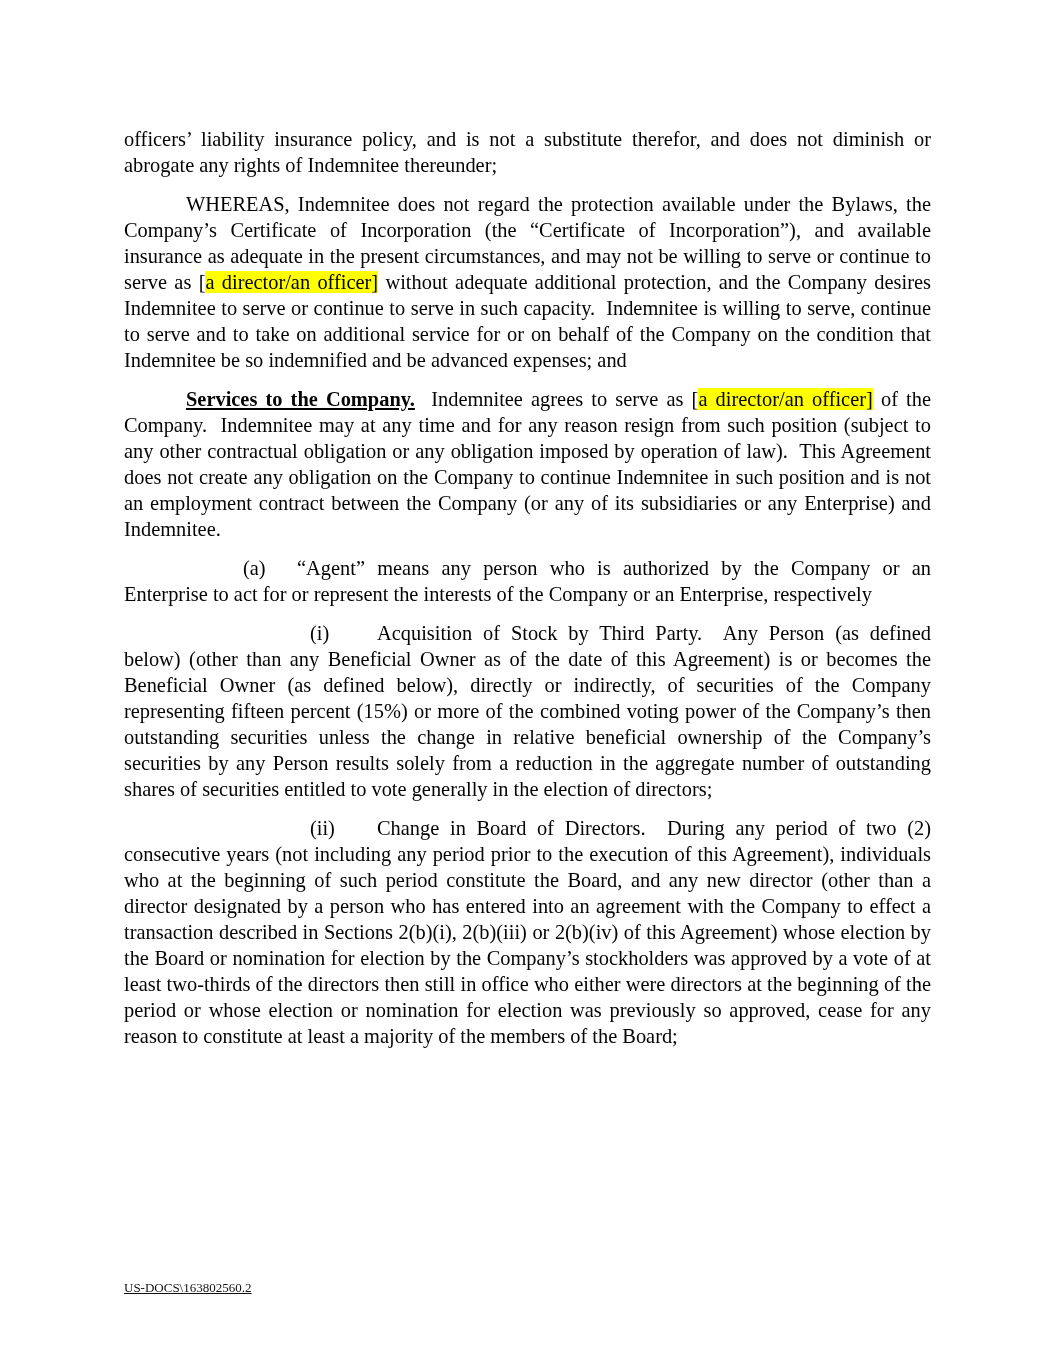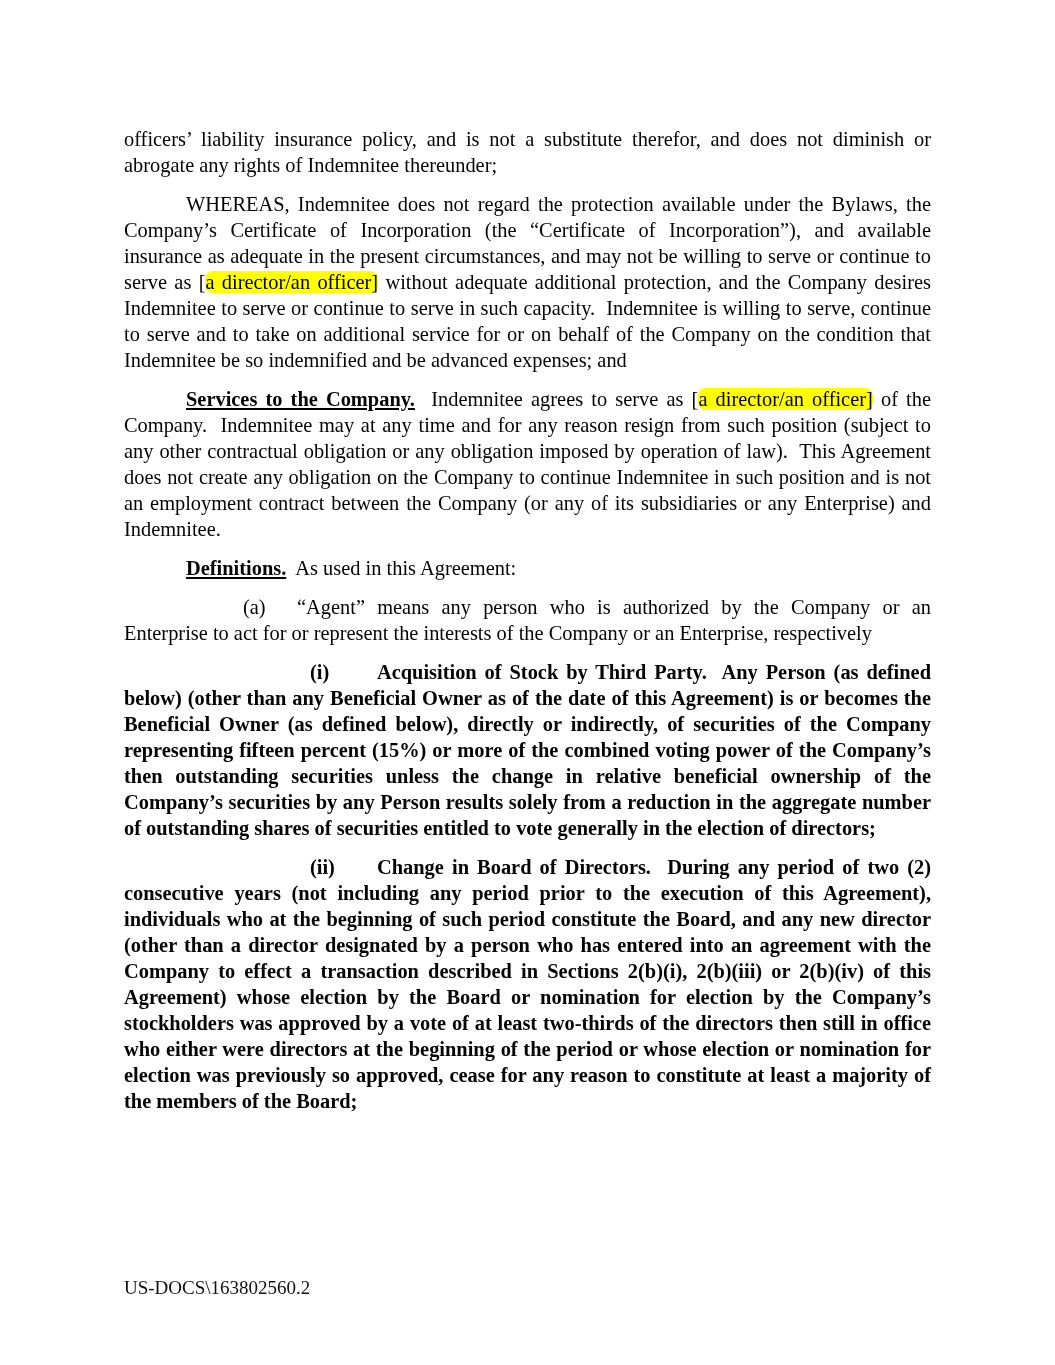--- a/index.html
+++ b/index.html
@@ -21,48 +21,48 @@
   }
   .content p {
     font-size: 20.4px;
     line-height: 26px;
     margin: 0 0 13px 0;
     text-align: justify;
     white-space: pre-wrap;
   }
   .ind1 { text-indent: 62px; }
   .ind2 { text-indent: 119px; }
-  .ind3 { text-indent: 186px; font-weight: bold; }
+  .ind3 { text-indent: 186px; }
   .label-ab  { display: inline-block; width: 54px; text-indent: 0; }
   .label-rom { display: inline-block; width: 67px; text-indent: 0; }
-  .hl { background: #ffff00; border-radius: 8px; }
+  .hl { background: #ffff00; }
   .ul { text-decoration: underline; font-weight: bold; }
   .footer {
     position: absolute;
     left: 124px;
     top: 1280px;
-    font-size: 19px;
+    font-size: 13px;
     line-height: 16px;
     color: #111111;
+    text-decoration: underline;
   }
 </style>
 </head>
 <body>
 
 <div class="page" style="background: rgb(255, 255, 255); color: rgb(3, 3, 3);">
   <div class="content">
 
     <p><span>officers’ liability insurance policy, and is not a substitute therefor, and does not diminish or abrogate any rights of Indemnitee thereunder;</span></p>
 
     <p class="ind1"><span>WHEREAS, Indemnitee does not regard the protection available under the Bylaws, the Company’s Certificate of Incorporation (the “Certificate of Incorporation”), and available insurance as adequate in the present circumstances, and may not be willing to serve or continue to serve as [</span><span class="hl" style="background: rgb(255, 255, 0);">a director/an officer]</span><span> without adequate additional protection, and the Company desires Indemnitee to serve or continue to serve in such capacity.&nbsp; Indemnitee is willing to serve, continue to serve and to take on additional service for or on behalf of the Company on the condition that Indemnitee be so indemnified and be advanced expenses; and</span></p>
 
 
     <p class="ind1"><span class="ul">Services to the Company.</span><span>&nbsp; Indemnitee agrees to serve as [</span><span class="hl" style="background: rgb(255, 255, 0);">a director/an officer]</span><span> of the Company.&nbsp; Indemnitee may at any time and for any reason resign from such position (subject to any other contractual obligation or any obligation imposed by operation of law).&nbsp; This Agreement does not create any obligation on the Company to continue Indemnitee in such position and is not an employment contract between the Company (or any of its subsidiaries or any Enterprise) and Indemnitee.</span></p>
 
-    <p class="ind1"><span class="ul">Definitions.</span><span>&nbsp; As used in this Agreement:</span></p>
 
     <p class="ind2"><span class="label-ab">(a)</span><span>“Agent” means any person who is authorized by the Company or an Enterprise to act for or represent the interests of the Company or an Enterprise, respectively</span></p>
 
 
     <p class="ind3"><span class="label-rom">(i)</span><span>Acquisition of Stock by Third Party.&nbsp; Any Person (as defined below) (other than any Beneficial Owner as of the date of this Agreement) is or becomes the Beneficial Owner (as defined below), directly or indirectly, of securities of the Company representing fifteen percent (15%) or more of the combined voting power of the Company’s then outstanding securities unless the change in relative beneficial ownership of the Company’s securities by any Person results solely from a reduction in the aggregate number of outstanding shares of securities entitled to vote generally in the election of directors;</span></p>
 
     <p class="ind3"><span class="label-rom">(ii)</span><span>Change in Board of Directors.&nbsp; During any period of two (2) consecutive years (not including any period prior to the execution of this Agreement), individuals who at the beginning of such period constitute the Board, and any new director (other than a director designated by a person who has entered into an agreement with the Company to effect a transaction described in Sections 2(b)(i), 2(b)(iii) or 2(b)(iv) of this Agreement) whose election by the Board or nomination for election by the Company’s stockholders was approved by a vote of at least two-thirds of the directors then still in office who either were directors at the beginning of the period or whose election or nomination for election was previously so approved, cease for any reason to constitute at least a majority of the members of the Board;</span></p>
 
   </div>
 

